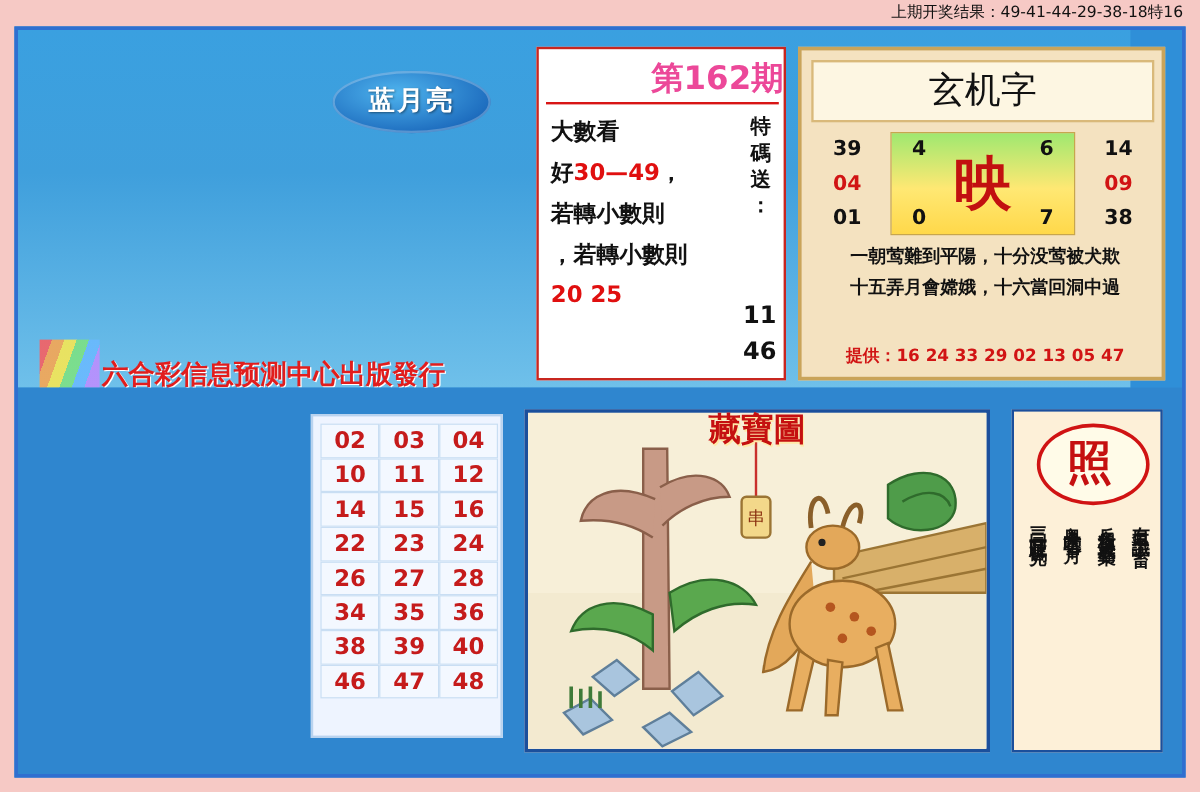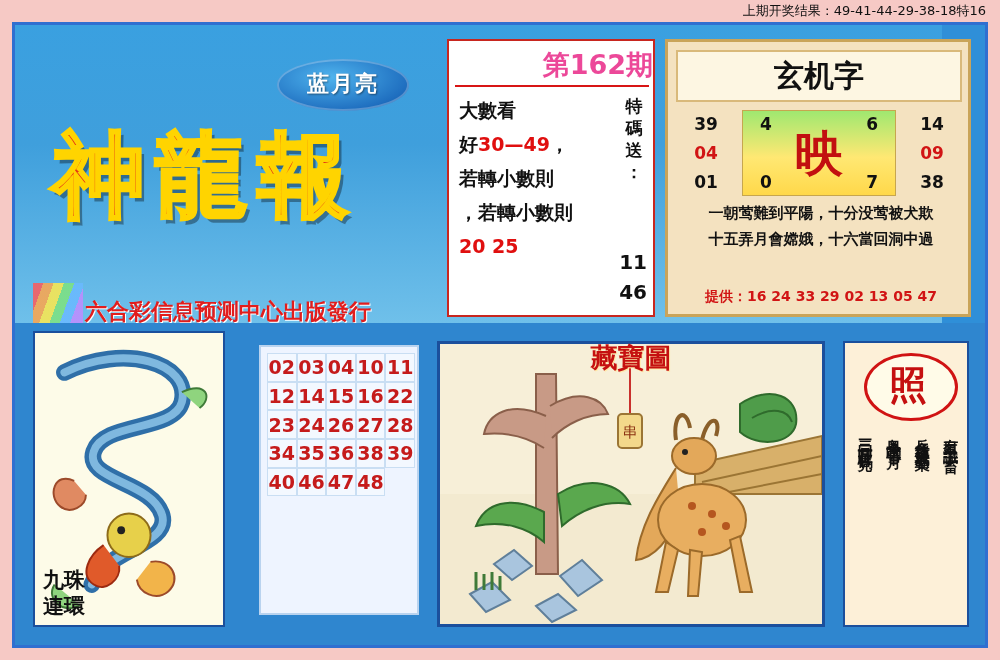--- a/index.html
+++ b/index.html
@@ -96,21 +96,21 @@
     font-size:20px;font-weight:bold;color:#111;line-height:30px;
   }
   
   .xjz-box{
     position:absolute;left:650px;top:14px;width:306px;height:278px;
     background:#f4e2c0;border:3px solid #c9a45a;box-sizing:border-box;
   }
   .xjz-title{
     position:absolute;left:8px;top:8px;width:286px;height:52px;
     background:#fdf6e2;border:2px solid #d9b97a;box-sizing:border-box;
-    text-align:center;font-size:30px;line-height:48px;font-weight:bold;color:#111;
+    text-align:center;font-size:30px;line-height:48px;font-weight:normal;color:#111;
   }
   .xjz-grid{
     position:absolute;left:8px;top:68px;width:286px;height:86px;
   }
   .xjz-center{
     position:absolute;left:66px;top:0;width:154px;height:86px;
     background:linear-gradient(180deg,#9fe870 0%,#ffe873 55%,#ffd84a 100%);
     border:1px solid #c7a64e;
     box-sizing:border-box;
   }
@@ -155,21 +155,21 @@
   .dragon-art{
     position:absolute;left:0;top:0;width:100%;height:100%;overflow:hidden;
   }
   .dragon-label{
     position:absolute;left:6px;bottom:6px;width:46px;
     font-size:21px;font-weight:bold;color:#111;line-height:26px;text-align:center;
   }
   
   .num-grid{
     position:absolute;left:6px;top:6px;width:148px;height:258px;
-    display:grid;grid-template-columns:repeat(5,1fr);grid-template-rows:repeat(9,1fr);
+    display:grid;grid-template-columns:repeat(3,1fr);grid-template-rows:repeat(9,1fr);
   }
   .num-cell{
     display:flex;align-items:center;justify-content:center;
     font-size:19px;font-weight:bold;color:#c51b1b;
     border:1px solid #c9def3;
     background:#f3f8ff;
   }
   
   .deer-title{
     position:absolute;left:0;top:-4px;width:100%;text-align:center;
@@ -208,21 +208,20 @@
 
   <div class="frame">
 
     <div class="topband">
 
       <div class="logo-badge">
         <div class="logo-ellipse"></div>
         <div class="logo-text">蓝月亮</div>
       </div>
 
-      <div class="title-main">神龍報</div>
       <div class="rainbow"></div>
       <div class="title-sub">六合彩信息预测中心出版發行</div>
 
       <div class="period-box">
         <div class="period-title">第162期</div>
         <div class="period-rule"></div>
         <div class="period-body">
           <div>大數看</div>
           <div>
             <span>好</span><span class="red">30—49</span><span>，</span>
@@ -284,37 +283,20 @@
         </div>
 
         <div class="xjz-provide">
           <span class="lbl">提供：</span><span>16  24  33  29  02  13  05  47</span>
         </div>
       </div>
     </div>
 
     <div class="botband">
 
-      <div class="panel p-dragon">
-        <svg class="dragon-art" viewBox="0 0 192 296" preserveAspectRatio="none">
-          <rect x="0" y="0" width="192" height="296" fill="#fdfbe8"></rect>
-          <path d="M30 40 C90 10,160 30,150 70 C142 100,70 90,60 120 C50 150,120 150,130 185 C138 215,70 220,58 255" stroke="#2f6fa8" stroke-width="17" fill="none" stroke-linecap="round"></path>
-          <path d="M30 40 C90 10,160 30,150 70 C142 100,70 90,60 120 C50 150,120 150,130 185 C138 215,70 220,58 255" stroke="#7fb8df" stroke-width="8" fill="none" stroke-linecap="round"></path>
-          <path d="M40 150 C20 140,12 165,26 176 C36 184,52 176,52 164" fill="#e08a62" stroke="#9c4a2a" stroke-width="2"></path>
-          <path d="M118 232 C140 228,150 250,136 262 C124 272,106 264,104 250" fill="#f2b44a" stroke="#9c4a2a" stroke-width="2"></path>
-          <circle cx="96" cy="205" r="22" fill="#e7d04a" stroke="#8d6b1a" stroke-width="2"></circle>
-          <circle cx="88" cy="200" r="4" fill="#222"></circle>
-          <path d="M70 215 C55 225,45 245,60 255 C72 263,88 250,86 236" fill="#e05a2a" stroke="#9c2a10" stroke-width="2"></path>
-          <path d="M150 60 C175 48,182 66,168 76" fill="#8fd47e" stroke="#3f7a38" stroke-width="2"></path>
-          <path d="M20 255 C10 270,30 286,46 276" fill="#8fd47e" stroke="#3f7a38" stroke-width="2"></path>
-        </svg>
-        <div class="dragon-label">
-          <span>九珠連環</span>
-        </div>
-      </div>
 
       <div class="panel p-nums">
         <div class="num-grid" id="numgrid">
             <div class="num-cell">02</div>
             <div class="num-cell">03</div>
             <div class="num-cell">04</div>
             <div class="num-cell">10</div>
             <div class="num-cell">11</div>
             <div class="num-cell">12</div>
             <div class="num-cell">14</div>

